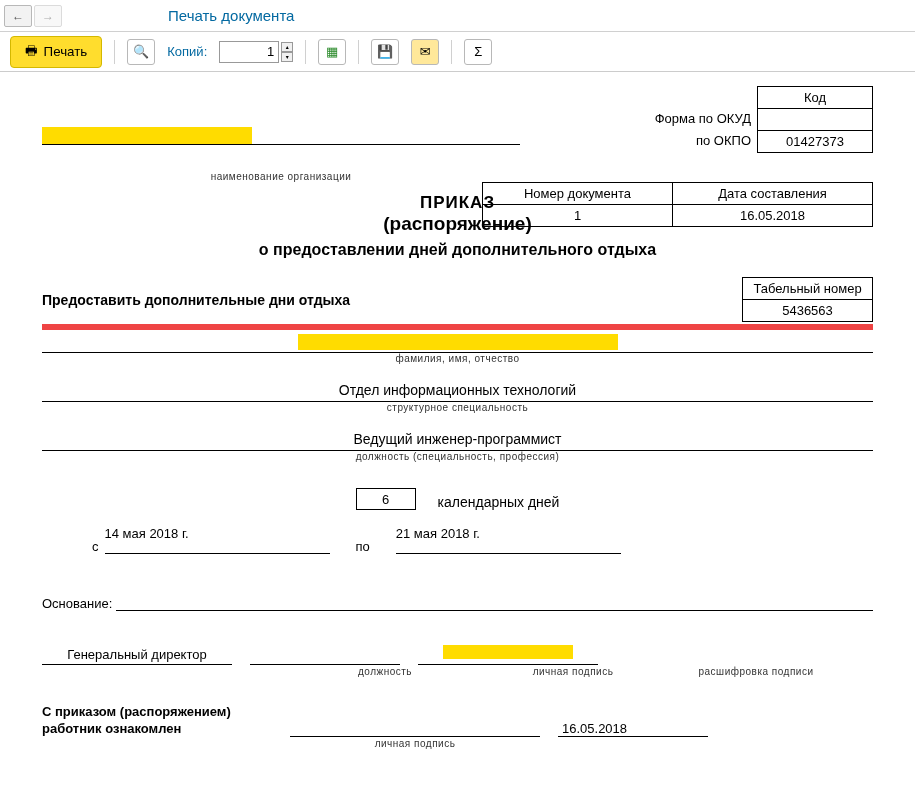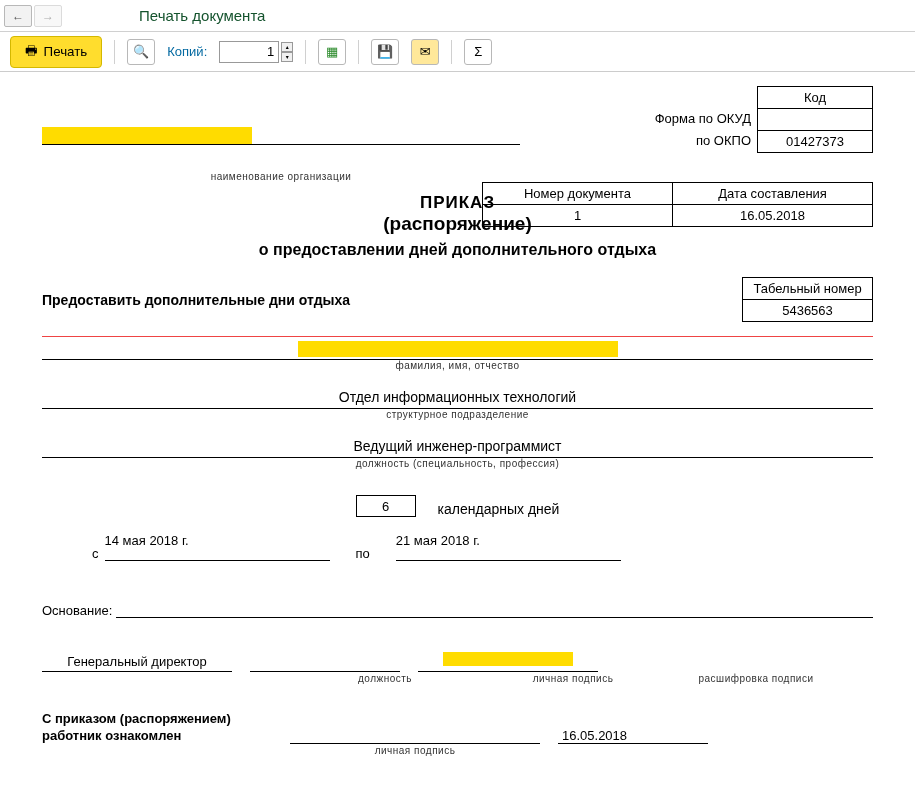--- a/index.html
+++ b/index.html
@@ -1,20 +1,20 @@
 <!DOCTYPE html>
 <html><head>
 <meta charset="utf-8">
 <style>
   * { box-sizing: border-box; margin: 0; padding: 0; }
   body { font-family: Arial, sans-serif; font-size: 13px; background: #fff; width: 915px; }
 
   .toolbar-top { display: flex; align-items: center; padding: 2px 4px; border-bottom: 1px solid #d0d0d0; height: 32px; }
   .nav-btn { width: 28px; height: 22px; border: 1px solid #b8b8b8; background: #f2f2f2; margin-right: 2px; display: flex; align-items: center; justify-content: center; font-size: 12px; color: #555; cursor: pointer; border-radius: 2px; }
-  .window-title { font-size: 15px; margin-left: 75px; color: #14532d; }
+  .window-title { font-size: 15px; margin-left: 104px; color: #0369a1; }
 
   .toolbar-main { display: flex; align-items: center; padding: 6px 10px; border-bottom: 1px solid #ccc; gap: 12px; height: 40px; }
   .print-btn { background: #ffdd2d; border: 1px solid #d4b800; padding: 4px 14px; display: flex; align-items: center; gap: 6px; cursor: pointer; border-radius: 4px; font-weight: 500; }
   .tool-btn { width: 28px; height: 26px; border: 1px solid #b8b8b8; background: #fff; display: flex; align-items: center; justify-content: center; cursor: pointer; border-radius: 3px; font-size: 13px; }
   .copies-label { color: #0369a1; }
   .copies-box { border: 1px solid #999; width: 60px; height: 22px; display: flex; align-items: center; justify-content: flex-end; padding-right: 4px; background: #fff; }
   .spinner { display: flex; flex-direction: column; margin-left: 2px; }
   .spin-btn { width: 12px; height: 10px; border: 1px solid #999; font-size: 6px; background: #f0f0f0; cursor: pointer; display: flex; align-items: center; justify-content: center; }
   .sep { width: 1px; height: 24px; background: #d0d0d0; }
   .email-btn { background: #ffe89a; }
@@ -33,21 +33,21 @@
 
   .doc-num-block { display: flex; justify-content: flex-end; margin-bottom: -44px; }
   .doc-num-table { border-collapse: collapse; }
   .doc-num-table td { border: 1px solid #000; text-align: center; height: 22px; }
 
   .title-block { text-align: center; margin: 10px 0 18px; }
   .title-block h2 { font-size: 17px; font-weight: bold; letter-spacing: 1px; }
   .title-block .sub { font-size: 19px; font-weight: bold; }
   .title-block .full { font-size: 16px; font-weight: bold; margin-top: 6px; }
 
-  .grant-row { display: flex; justify-content: space-between; align-items: center; border-bottom: 1px solid #ef4444; padding-bottom: 14px; margin-bottom: 2px; gap: 10px; }
+  .grant-row { display: flex; justify-content: space-between; align-items: center; border-bottom: 6px solid #ef4444; padding-bottom: 2px; margin-bottom: 2px; gap: 10px; }
   .grant-row b { font-size: 14px; }
   .tab-num-box { border-collapse: collapse; }
   .tab-num-box td { border: 1px solid #000; text-align: center; height: 22px; width: 130px; font-size: 13px; }
 
   .redact-name-row { display: flex; justify-content: center; border-bottom: 1px solid #000; padding-bottom: 2px; margin-top: 4px; }
   .redact-name { background: #ffdc00; width: 320px; height: 16px; }
 
   .centered-line { text-align: center; border-bottom: 1px solid #000; margin-top: 18px; padding-bottom: 3px; font-size: 14px; }
 
   .dates-row { display: flex; align-items: flex-end; justify-content: center; margin-top: 26px; gap: 18px; }
@@ -185,21 +185,21 @@
     </tbody>
       </table>
   </div>
 
   <div class="redact-name-row">
     <div class="redact-name"></div>
   </div>
   <div class="small-caption">фамилия, имя, отчество</div>
 
   <div class="centered-line">Отдел информационных технологий</div>
-  <div class="small-caption">структурное подразделение</div>
+  <div class="small-caption">структурное специальность</div>
 
   <div class="centered-line">Ведущий инженер-программист</div>
   <div class="small-caption">должность (специальность, профессия)</div>
 
   <div class="dates-row">
     <div class="days-box">6</div>
     <span class="days-label">календарных дней</span>
   </div>
 
   <div class="dates-row2">

